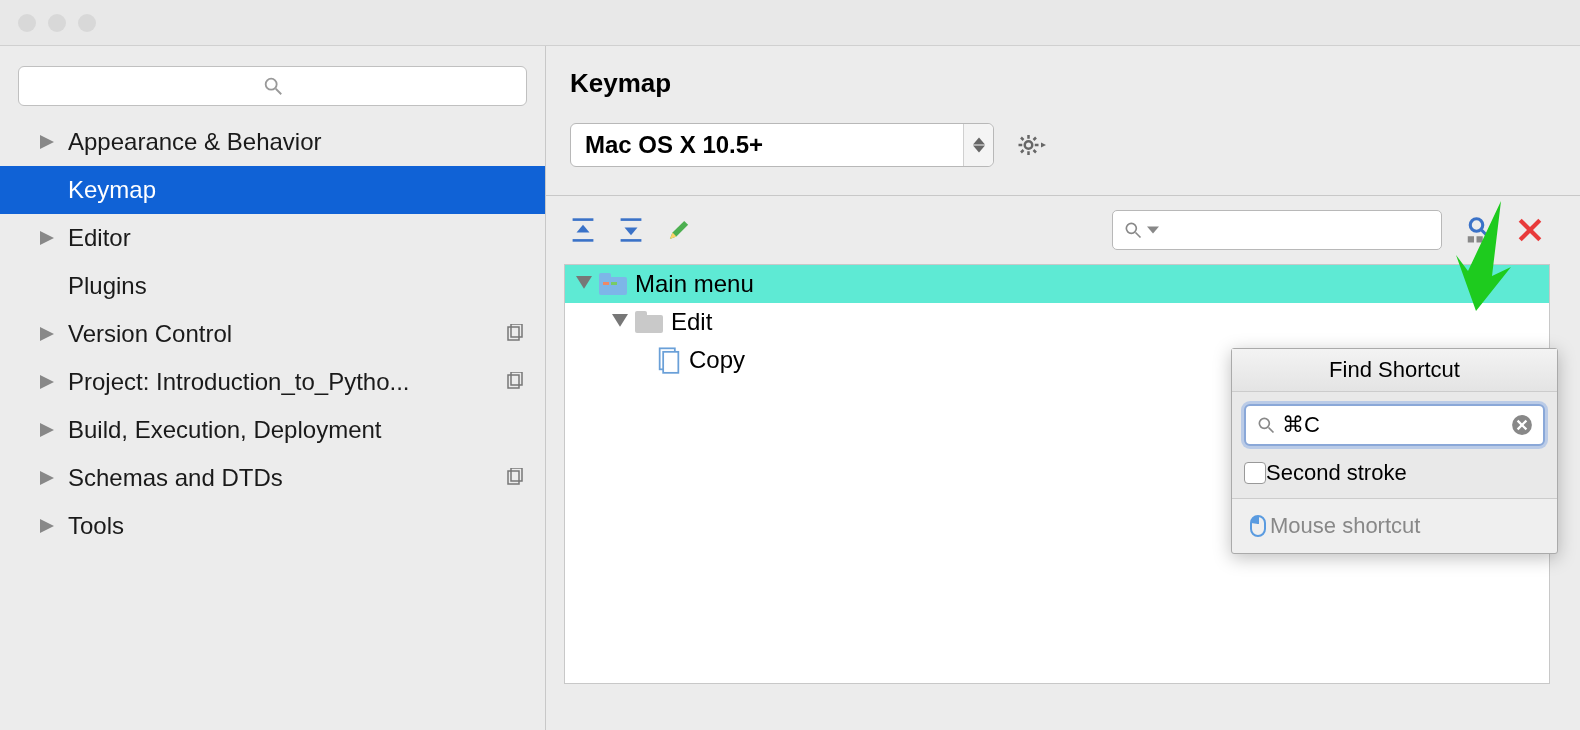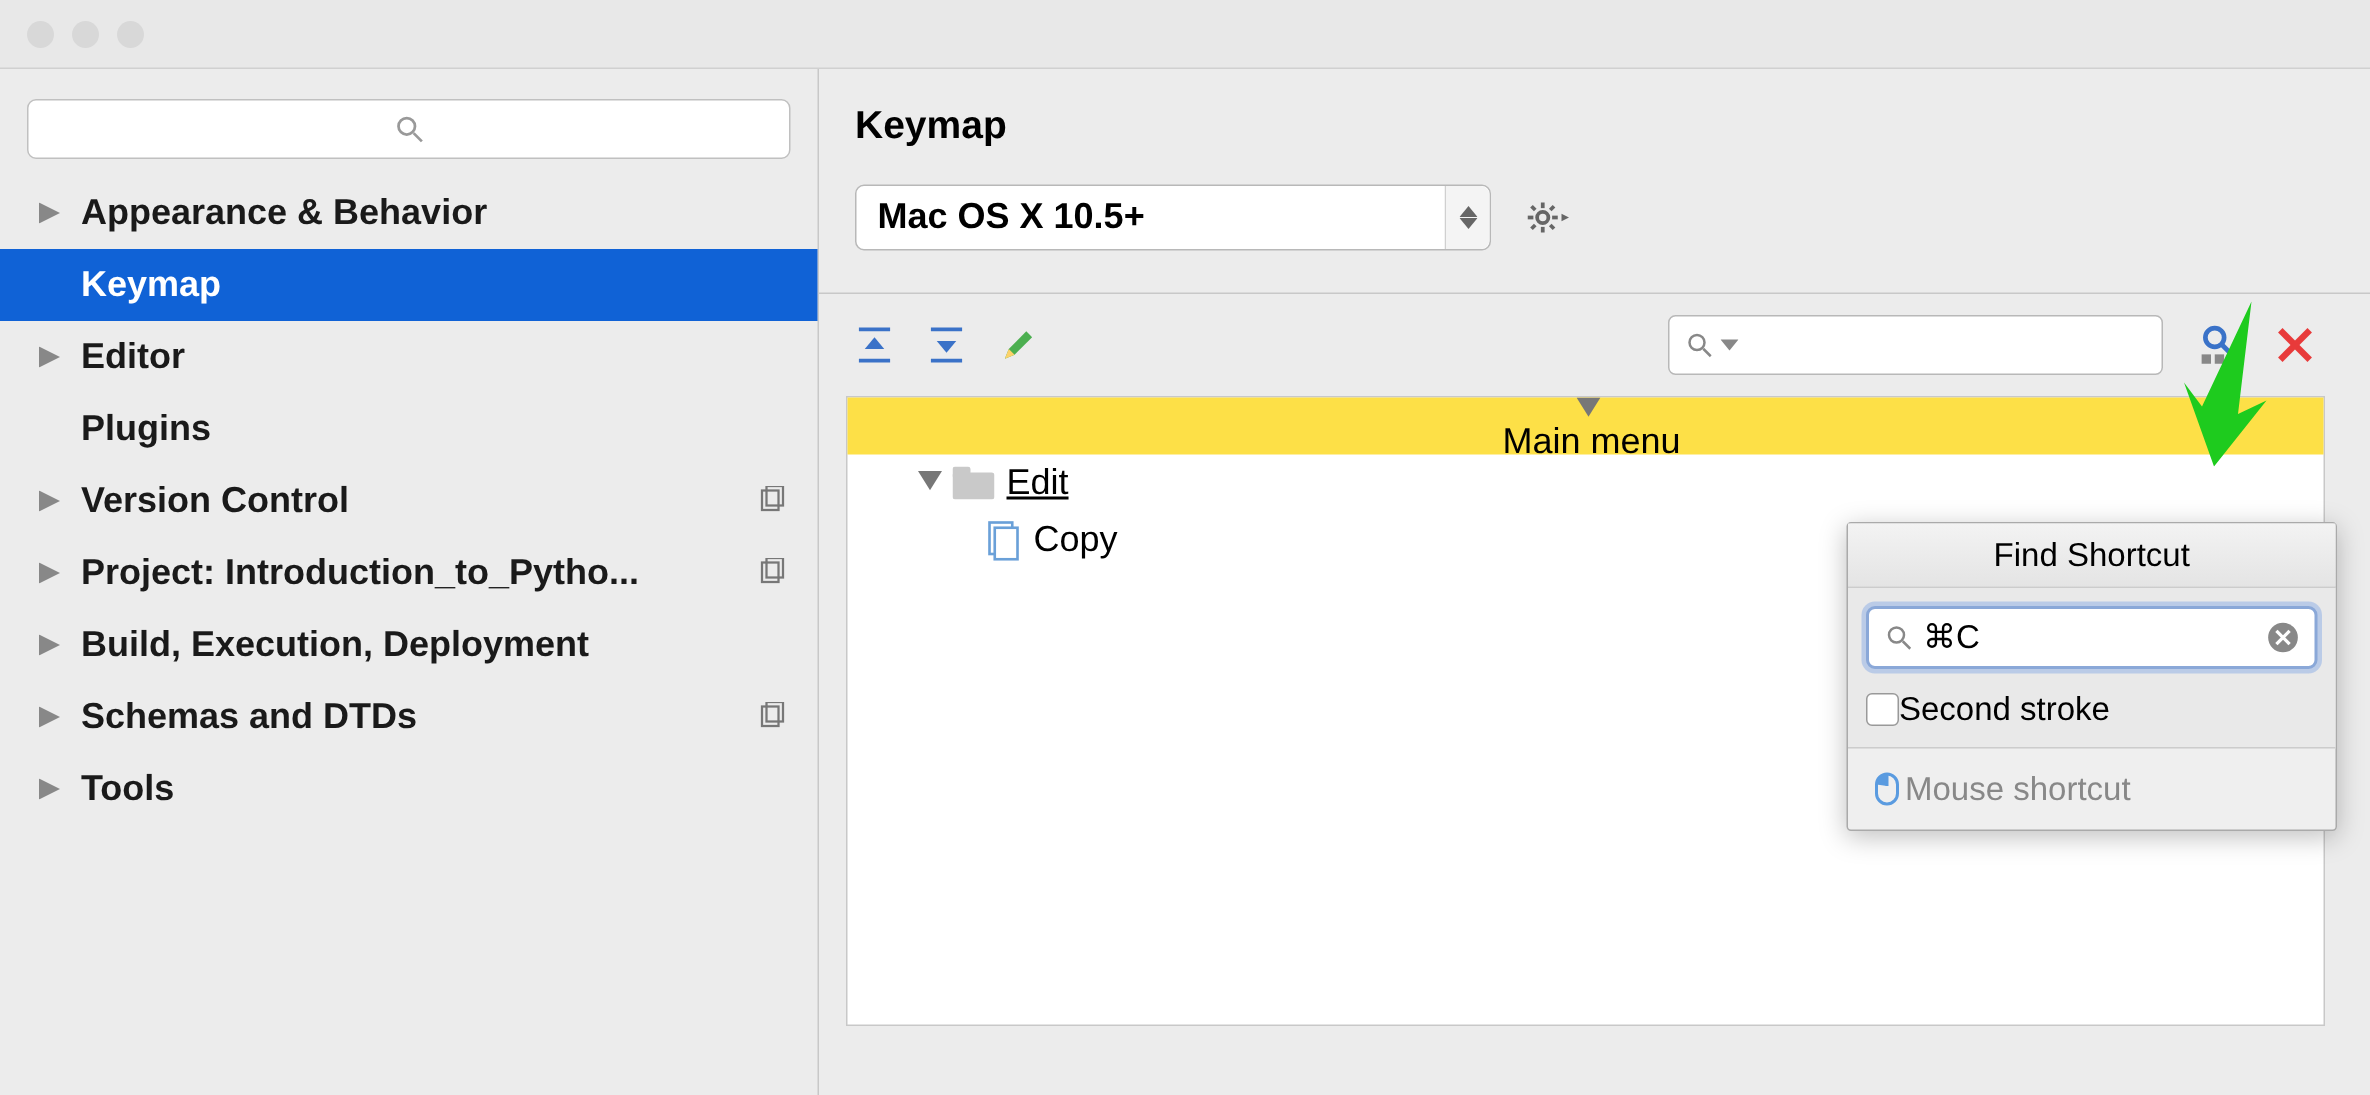--- a/index.html
+++ b/index.html
@@ -55,23 +55,23 @@
   background: #fff;
   display: flex;
   align-items: center;
   justify-content: center;
 }
 .search-icon { width: 22px; height: 22px; }
 .nav-item {
   display: flex;
   align-items: center;
   height: 48px;
-  padding-left: 24px;
+  padding-left: 38px;
   font-size: 24px;
-  font-weight: 700;
+  font-weight: 400;
   color: #1a1a1a;
   cursor: pointer;
   position: relative;
 }
 .nav-item.selected { background: #1062d6; color: #fff; }
 .nav-item .arrow {
   width: 18px; margin-right: 12px;
   display: flex; align-items: center; justify-content: center;
 }
 .nav-item.noarrow .arrow { visibility: hidden; }
@@ -122,25 +122,25 @@
 .tree-container {
   border: 1px solid #c8c8c8;
   background: #fff;
   height: 420px;
 }
 .tree-row {
   display: flex; align-items: center;
   height: 38px; font-size: 24px;
   padding-left: 8px;
 }
-.tree-row.header { background: #fde047; flex-direction: column; }
+.tree-row.header { background: #5eead4; }
 .tree-arrow { width: 22px; display:flex; align-items:center; justify-content:center; margin-right: 4px; }
 .folder-icon { width: 28px; height: 22px; margin-right: 8px; }
 .file-icon { width: 24px; height: 28px; margin-right: 8px; }
-.indent1 { padding-left: 44px; text-decoration: underline; }
+.indent1 { padding-left: 44px; }
 .indent2 { padding-left: 92px; }
 .find-icon-btn { cursor: pointer; }
 .clear-icon-btn { cursor: pointer; }
 .green-arrow {
   position: absolute;
   top: 155px; right: 54px;
   pointer-events: none;
 }
 .popup {
   position: absolute;

